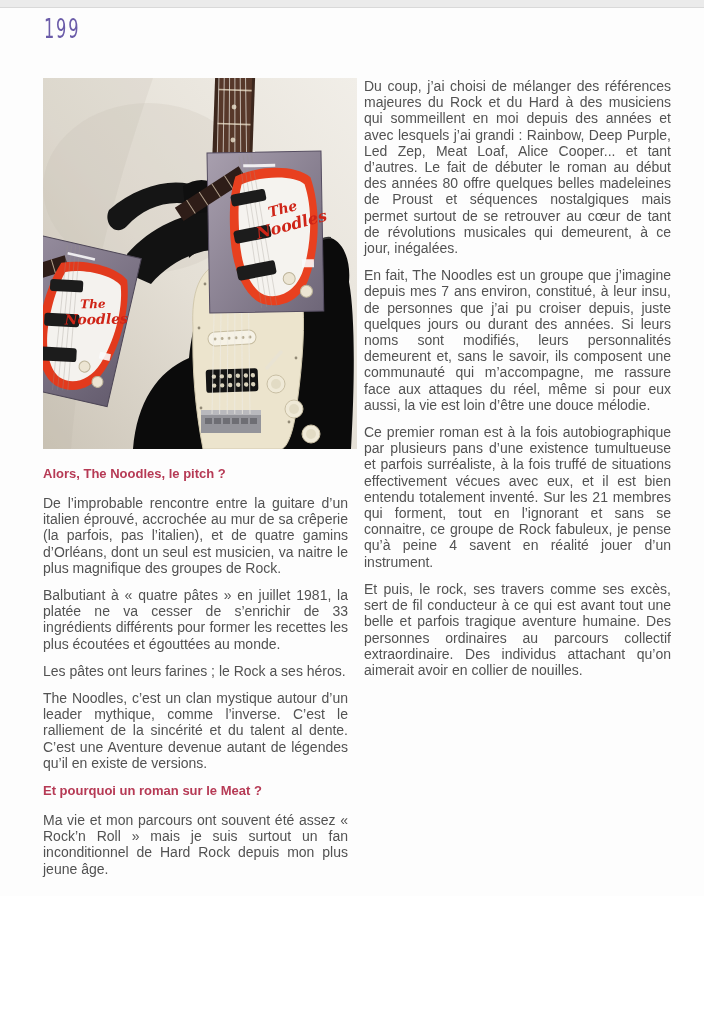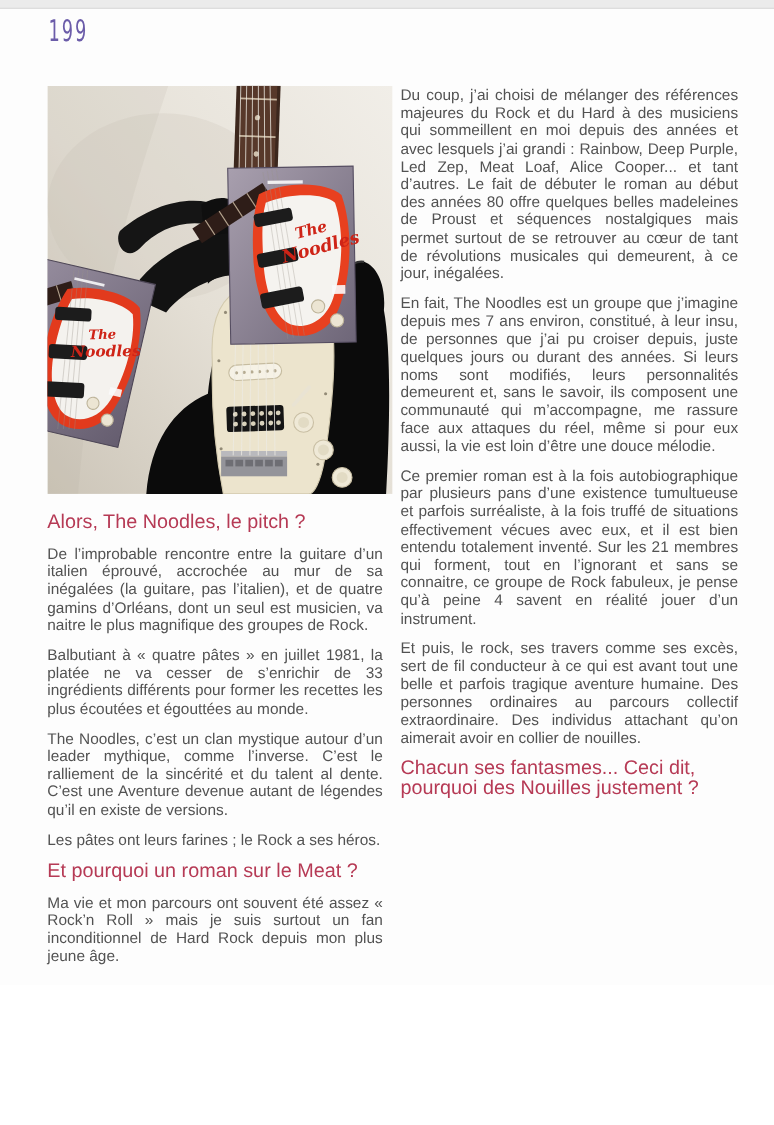--- a/index.html
+++ b/index.html
@@ -28,21 +28,21 @@
   .content{
     position:absolute;left:43px;top:78px;width:628px;
     display:grid;grid-template-columns:314px 307px;column-gap:7px;
   }
   .col{color:#525252;font-size:14px;line-height:16.2px;}
   .col p{margin:0 0 11px 0;text-align:justify;}
   .left-col p, .left-col h3{padding-right:9px;}
   .col h3{
     margin:6px 0 12px 0;
     color:var(--heading-red,#b63a55);
-    font-size:18px;line-height:18px;font-weight:normal;
+    font-size:13px;line-height:18px;font-weight:bold;
   }
   .photo{
     width:314px;height:371px;margin:0 0 16px 0;
     overflow:hidden;position:relative;
   }
   .footer-badge{
     position:absolute;left:466px;top:952px;width:238px;height:35px;
     background:var(--footer-purple,#675a7e);
     border-radius:17px 0 0 17px;
     color:#fef9c3;font-weight:800;font-size:19px;line-height:35px;
@@ -261,34 +261,33 @@
               <text x="46" y="81" font-size="16">Noodles</text>
             </g>
             <rect x="93" y="108" width="12" height="8" fill="#fafafa" opacity="0.9"></rect>
             <circle cx="80" cy="127" r="6" fill="#ece5d3" stroke="#bdb49a"></circle>
             <circle cx="97" cy="140" r="6" fill="#ece5d3" stroke="#bdb49a"></circle>
           </g>
         </svg>
       </div>
 
       <h3>Alors, The Noodles, le pitch ?</h3>
-      <p>De l’improbable rencontre entre la guitare d’un italien éprouvé, accrochée au mur de sa inégalées (la guitare, pas l’italien), et de quatre gamins d’Orléans, dont un seul est musicien, va naitre le plus magnifique des groupes de Rock.</p>
+      <p>De l’improbable rencontre entre la guitare d’un italien éprouvé, accrochée au mur de sa crêperie (la parfois, pas l’italien), et de quatre gamins d’Orléans, dont un seul est musicien, va naitre le plus magnifique des groupes de Rock.</p>
       <p>Balbutiant à « quatre pâtes » en juillet 1981, la platée ne va cesser de s’enrichir de 33 ingrédients différents pour former les recettes les plus écoutées et égouttées au monde.</p>
+      <p>Les pâtes ont leurs farines ; le Rock a ses héros.</p>
       <p>The Noodles, c’est un clan mystique autour d’un leader mythique, comme l’inverse. C’est le ralliement de la sincérité et du talent al dente. C’est une Aventure devenue autant de légendes qu’il en existe de versions.</p>
-      <p>Les pâtes ont leurs farines ; le Rock a ses héros.</p>
       <h3>Et pourquoi un roman sur le Meat ?</h3>
       <p>Ma vie et mon parcours ont souvent été assez « Rock’n Roll » mais je suis surtout un fan inconditionnel de Hard Rock depuis mon plus jeune âge.</p>
     </div>
 
     <div class="col right-col">
       <p>Du coup, j’ai choisi de mélanger des références majeures du Rock et du Hard à des musiciens qui sommeillent en moi depuis des années et avec lesquels j’ai grandi : Rainbow, Deep Purple, Led Zep, Meat Loaf, Alice Cooper... et tant d’autres. Le fait de débuter le roman au début des années 80 offre quelques belles madeleines de Proust et séquences nostalgiques mais permet surtout de se retrouver au cœur de tant de révolutions musicales qui demeurent, à ce jour, inégalées.</p>
       <p>En fait, The Noodles est un groupe que j’imagine depuis mes 7 ans environ, constitué, à leur insu, de personnes que j’ai pu croiser depuis, juste quelques jours ou durant des années. Si leurs noms sont modifiés, leurs personnalités demeurent et, sans le savoir, ils composent une communauté qui m’accompagne, me rassure face aux attaques du réel, même si pour eux aussi, la vie est loin d’être une douce mélodie.</p>
       <p>Ce premier roman est à la fois autobiographique par plusieurs pans d’une existence tumultueuse et parfois surréaliste, à la fois truffé de situations effectivement vécues avec eux, et il est bien entendu totalement inventé. Sur les 21 membres qui forment, tout en l’ignorant et sans se connaitre, ce groupe de Rock fabuleux, je pense qu’à peine 4 savent en réalité jouer d’un instrument.</p>
       <p>Et puis, le rock, ses travers comme ses excès, sert de fil conducteur à ce qui est avant tout une belle et parfois tragique aventure humaine. Des personnes ordinaires au parcours collectif extraordinaire. Des individus attachant qu’on aimerait avoir en collier de nouilles.</p>
-      <h3>Chacun ses fantasmes... Ceci dit, pourquoi des Nouilles justement ?</h3>
     </div>
   </div>
 
   <div class="footer-pageindicator">199/230</div>
   <div class="footer-section">RUBRIQUE A BRAC</div>
   <div class="footer-badge">MAGRH 23</div>
 
   <div class="edge-strip-bottom"></div>
 </div>
 

